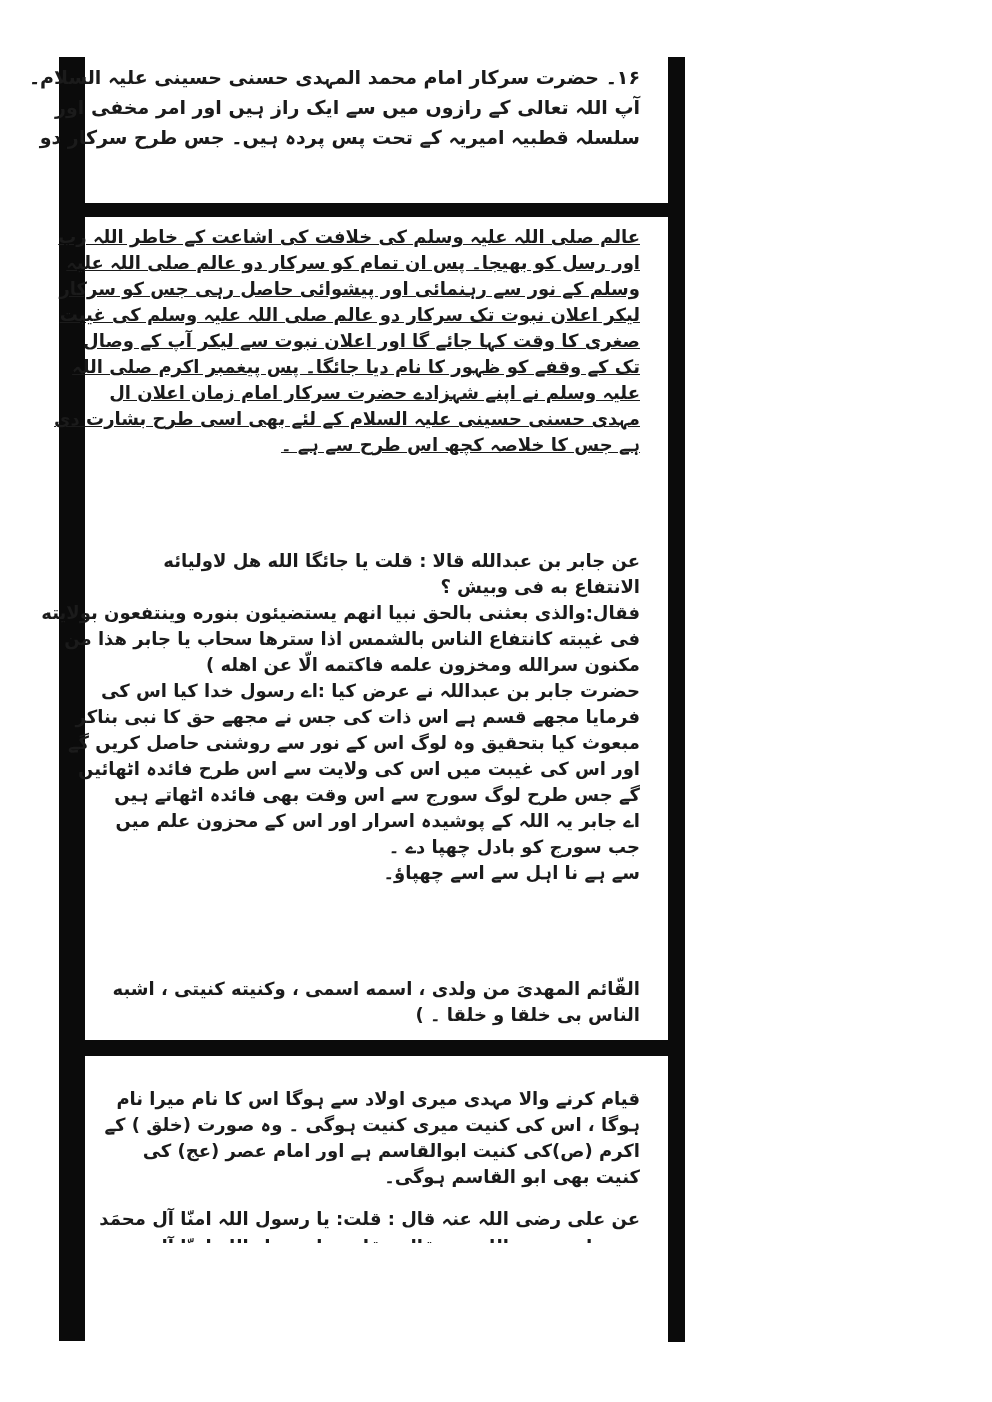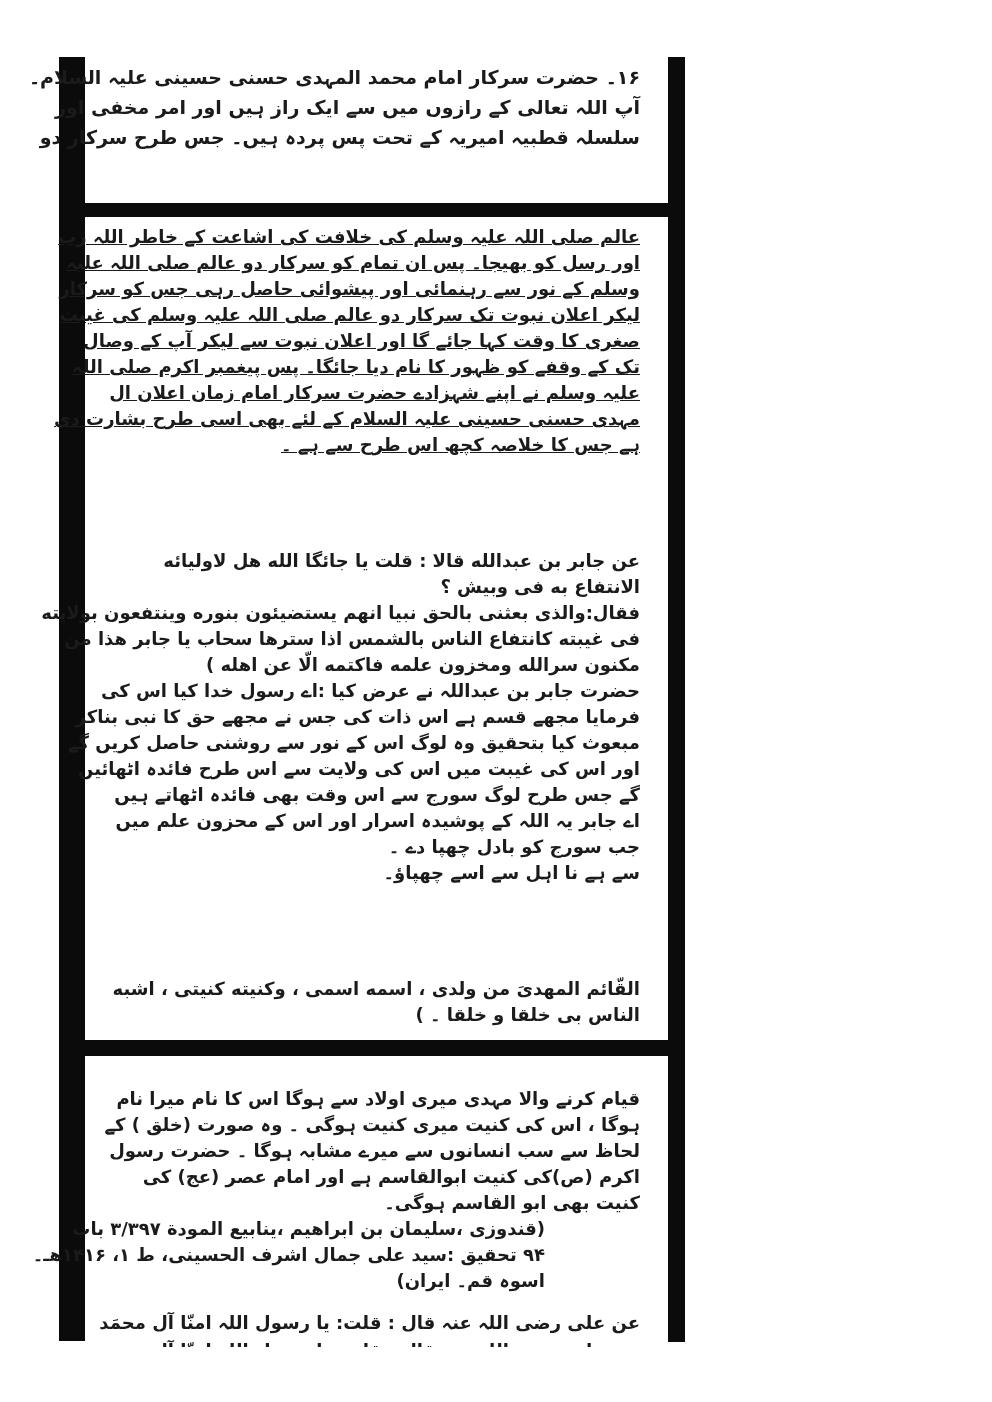--- a/index.html
+++ b/index.html
@@ -87,28 +87,22 @@
 
   <div class="txt p3">
       <div class="tline">القّائم المهدیَ من ولدی ، اسمه اسمی ، وکنیته کنیتی ، اشبه</div>
       <div class="tline">الناس بی خلقا و خلقا ۔ )</div>
     </div>
 
   <div class="txt bottom-block">
     <div>
         <div class="tline">قیام کرنے والا مہدی میری اولاد سے ہوگا اس کا نام میرا نام</div>
         <div class="tline">ہوگا ، اس کی کنیت میری کنیت ہوگی ۔ وہ صورت (خلق ) کے</div>
-        <div class="tline">لحاظ سے سب انسانوں سے میرے مشابہ ہوگا ۔ حضرت رسول</div>
         <div class="tline">اکرم (ص)کی کنیت ابوالقاسم ہے اور امام عصر (عج) کی</div>
         <div class="tline">کنیت بھی ابو القاسم ہوگی۔</div>
-      </div>
-    <div class="refs">
-        <div class="tline">(قندوزی ،سلیمان بن ابراهیم ،ینابیع المودة ۳/۳۹۷ باب</div>
-        <div class="tline">۹۴ تحقیق :سید علی جمال اشرف الحسینی، ط ۱، ۱۴۱۶هـ۔</div>
-        <div class="tline">اسوہ قم۔ ایران)</div>
       </div>
     <div class="spacer"></div>
     <div class="tline">عن علی رضی اللہ عنہ قال : قلت: یا رسول اللہ امنّا آل محمَد</div>
     <div class="clipped">
       <div class="tline">عن علی رضی اللہ عنہ قال : قلت: یا رسول اللہ امنّا آل محمَد</div>
     </div>
   </div>
 
 </div>
 

